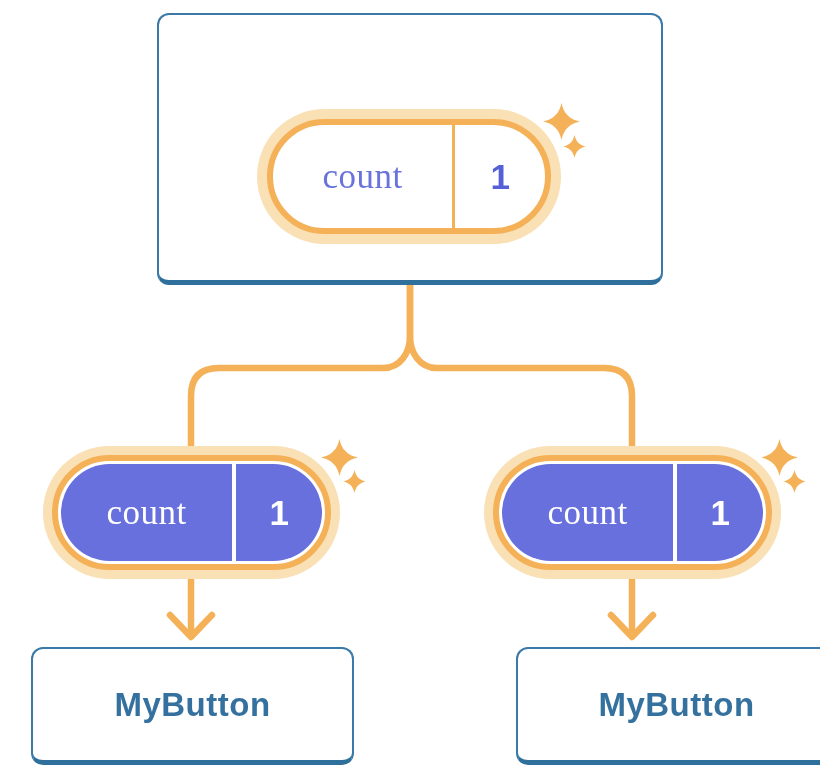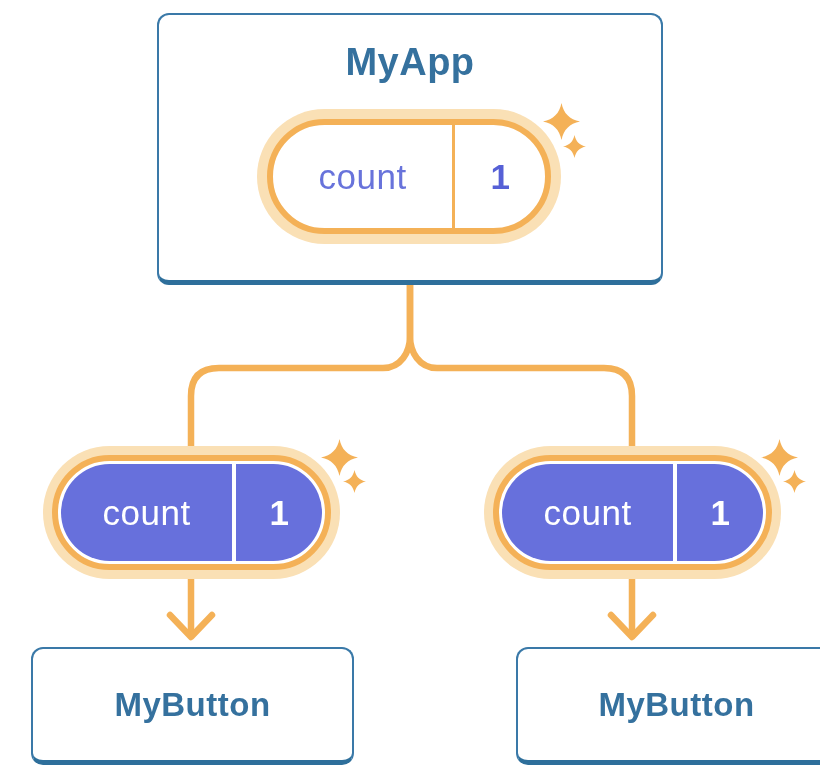--- a/index.html
+++ b/index.html
@@ -93,20 +93,21 @@
     justify-content: center;
   }
   .seg-name  { flex: 2; }
   .seg-value { flex: 1; }
   .pill-divider { width: 3px; }
   .divider-orange { background: #F4B157; width: 3px; }
   .divider-white  { background: #ffffff; width: 4px; }
   .pill-name {
     font-size: 35px;
     letter-spacing: 0.5px;
+    font-family: Liberation Serif, serif;
   }
   .pill-value {
     font-size: 35px;
     font-weight: 700;
   }
   .text-indigo       { color: #6873DB; }
   .text-indigo-bold  { color: #5660D6; }
   .text-white        { color: #ffffff; }
   
   .sparkle { position: absolute; z-index: 4; }
@@ -124,21 +125,20 @@
 <div class="stage">
 
   <svg class="connectors" width="820" height="770" viewBox="0 0 820 770">
     <path d="M410 283 L410 336 C410 352 401 368 383 368 L219 368 Q191 368 191 396 L191 634"></path>
     <path d="M410 283 L410 336 C410 352 419 368 437 368 L604 368 Q632 368 632 396 L632 634"></path>
     <path d="M170 615 L191 637 L212 615"></path>
     <path d="M611 615 L632 637 L653 615"></path>
   </svg>
 
   <div class="card card-root">
-    <span class="card-title root-title">MyApp</span>
 
     <div class="pill pill-root">
       <div class="pill-ring">
         <div class="pill-body pill-body-state">
           <span class="pill-seg seg-name">
             <span class="pill-name text-indigo">count</span>
           </span>
           <span class="pill-divider divider-orange"></span>
           <span class="pill-seg seg-value">
             <span class="pill-value text-indigo-bold">1</span>

